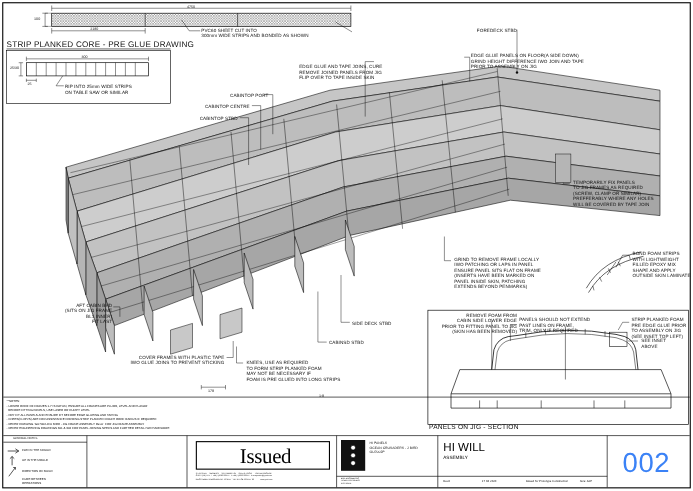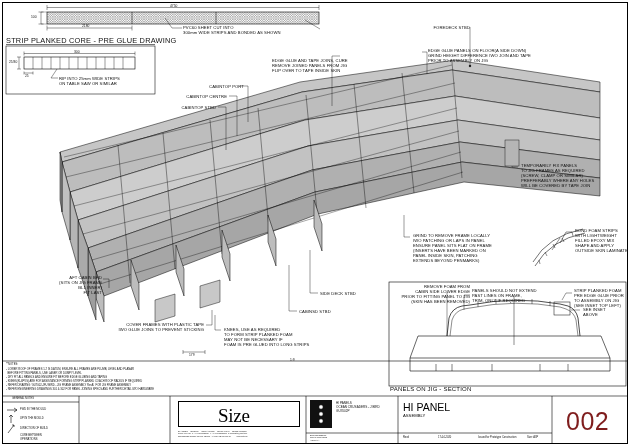--- a/index.html
+++ b/index.html
@@ -77,21 +77,21 @@
   }
   .subtitle {
     position: absolute;
     font-size: 4.2px;
     color: #000;
     white-space: pre;
   }
   .sheetno {
     position: absolute;
     font-size: 25px;
-    color: #7f1d1d;
+    color: #3b82f6;
     letter-spacing: .5px;
   }
   .gurit {
     position: absolute;
     font-size: 19px;
     color: #000;
     letter-spacing: -.3px;
     font-family: "Liberation Serif", serif;
   }
   .box { position: absolute; border: 1px solid #000; }
@@ -465,34 +465,34 @@
   <div class="tiny" style="left:6px; top:383.5px;">- REFER DRAWING 'GU7002-JFU BIRD - JIG FRAME ASSEMBLY RevA'  FOR JIG FRAME ASSEMBLY</div>
   <div class="tiny" style="left:6px; top:387.5px;">- REFER ENGINEERING DRAWINGS 301 &amp; 302 FOR PANEL JOINING SPECS AND FURTHER DETAIL IWO HARDWARE</div>
 
   <div class="tiny c" style="left:12px; top:397px; width:58px; font-size:2.6px;">GENERAL NOTES</div>
   <div class="tiny" style="left:20px; top:408px;">FWD IN THE MOULD</div>
   <div class="tiny" style="left:20px; top:417px;">UP IN THE MOULD</div>
   <div class="tiny" style="left:20px; top:426.5px;">DIRECTION OF BUILD</div>
   <div class="tiny" style="left:20px; top:434px;">CURE BETWEEN
 OPERATIONS</div>
 
-  <div class="gurit" style="left:218px; top:405px;">Size</div>
+  <div class="gurit" style="left:218px; top:405px;">Issued</div>
   <div class="box" style="left:178px; top:401px; width:122px; height:26px;"></div>
   <div class="micro" style="left:178px; top:430px; width:124px; font-size:1.7px;">ST AUSTELL  ·  NEWBURY  ·  SOUTHAMPTON  ·  ISLE OF WIGHT  ·  UNITED KINGDOM
 GURIT (UK) LTD.  T +44 (0)1983 828000   F +44 (0)1983 828100   E composites@gurit.com
 REGISTERED IN ENGLAND NO. 1234567   VAT NO. GB 123 4567 89            www.gurit.com</div>
 
   <div class="tiny" style="left:336px; top:401px; font-size:3.1px; line-height:4.2px;">HI PANELS</div>
   <div class="tiny" style="left:336px; top:405.5px; font-size:3.1px;">OCEAN CRUSADERS - J BIRD</div>
   <div class="tiny" style="left:336px; top:410px; font-size:3.1px;">GU7002P</div>
   <div class="micro" style="left:310px; top:434px; width:84px; font-size:1.7px;">BIRD ENGINEERING
 OCEAN CRUSADERS
 AUSTRALIA</div>
 
-  <div class="bigtitle" style="left:403px; top:401px;">HI PANEL</div>
+  <div class="bigtitle" style="left:403px; top:401px;">HI WILL</div>
   <div class="subtitle" style="left:403px; top:413px;">ASSEMBLY</div>
 
   <div class="tiny" style="left:403px; top:436px; font-size:2.6px;">Revd</div>
   <div class="tiny" style="left:438px; top:436px; font-size:2.6px;">17-04-2020</div>
   <div class="tiny" style="left:478px; top:436px; font-size:2.6px;">Issued for Prototype Construction</div>
   <div class="tiny" style="left:527px; top:436px; font-size:2.6px;">Size: A3P</div>
 
   <div class="sheetno" style="left:566px; top:407px;">002</div>
 </div>
 

